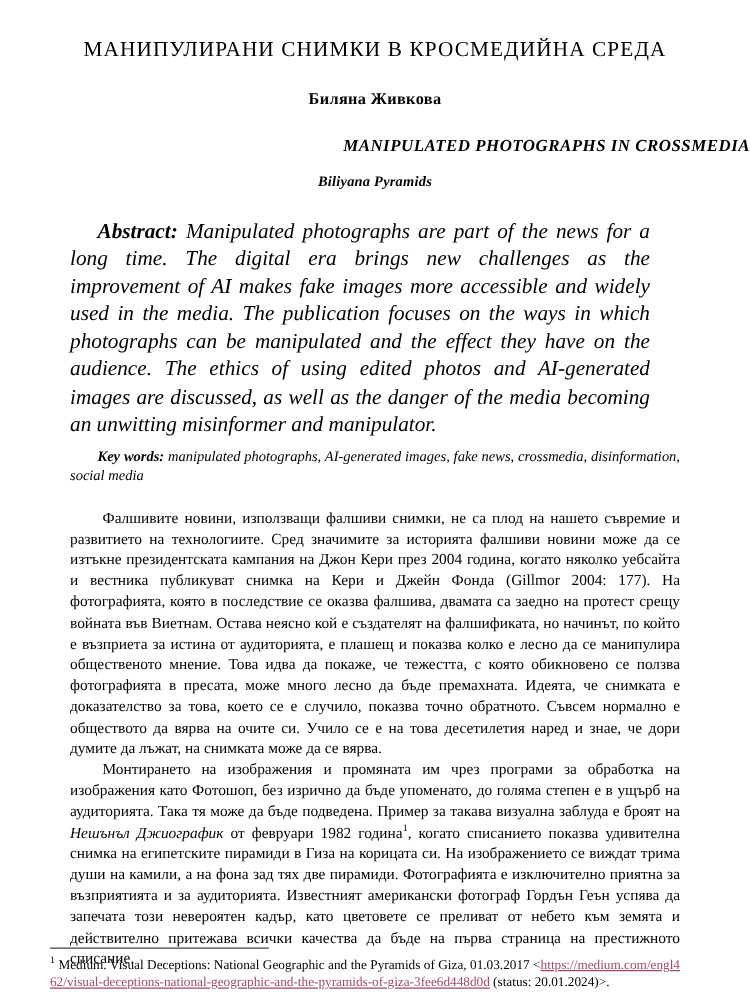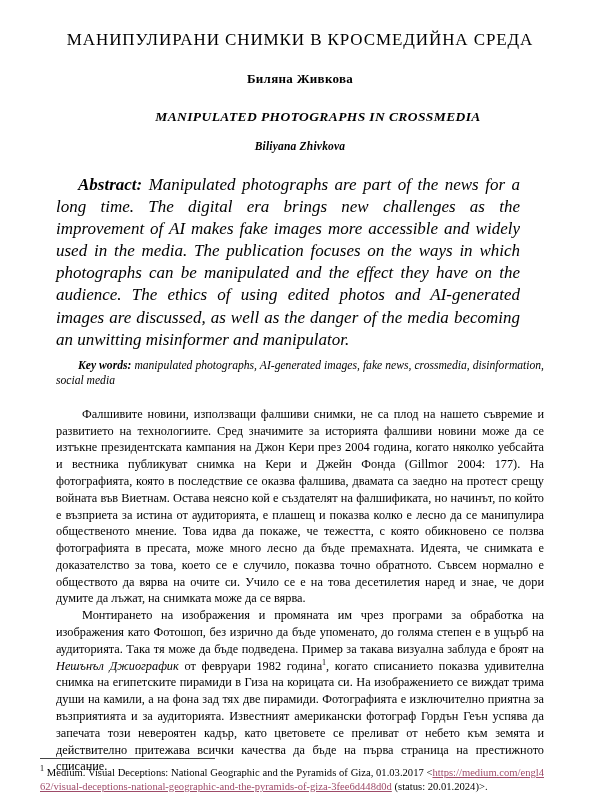--- a/index.html
+++ b/index.html
@@ -49,21 +49,21 @@
     font-weight: normal;
   }
   .author-bg {
     text-align: center;
     font-size: 13px;
     font-weight: bold;
     margin-top: 21px;
     letter-spacing: 0.3px;
   }
   .title-en {
-    text-align: center;
+    text-align: right;
     font-size: 13.5px;
     font-weight: bold;
     font-style: italic;
     margin-top: 22px;
     letter-spacing: 0.4px;
     padding-left: 36px;
   }
   .author-en {
     text-align: center;
     font-size: 11.5px;
@@ -151,21 +151,21 @@
 </style>
 </head>
 <body>
 
 <div class="page">
 
 
   <div class="title-bg">МАНИПУЛИРАНИ СНИМКИ В КРОСМЕДИЙНА СРЕДА</div>
   <div class="author-bg">Биляна Живкова</div>
   <div class="title-en">MANIPULATED PHOTOGRAPHS IN CROSSMEDIA</div>
-  <div class="author-en">Biliyana Zhivkova</div>
+  <div class="author-en">Biliyana Pyramids</div>
 
   <div class="abstract-block">
     <span class="indent"></span><span class="lead">Abstract:</span><span> Manipulated photographs are part of the news for a long time. The digital era brings new challenges as the improvement of AI makes fake images more accessible and widely used in the media. The publication focuses on the ways in which photographs can be manipulated and the effect they have on the audience. The ethics of using edited photos and AI-generated images are discussed, as well as the danger of the media becoming an unwitting misinformer and manipulator.</span>
   </div>
 
   <div class="keywords-block">
     <span class="indent"></span><span class="lead">Key words:</span><span> manipulated photographs, AI-generated images, fake news, crossmedia, disinformation, social media</span>
   </div>
 
   <div class="body-block">

